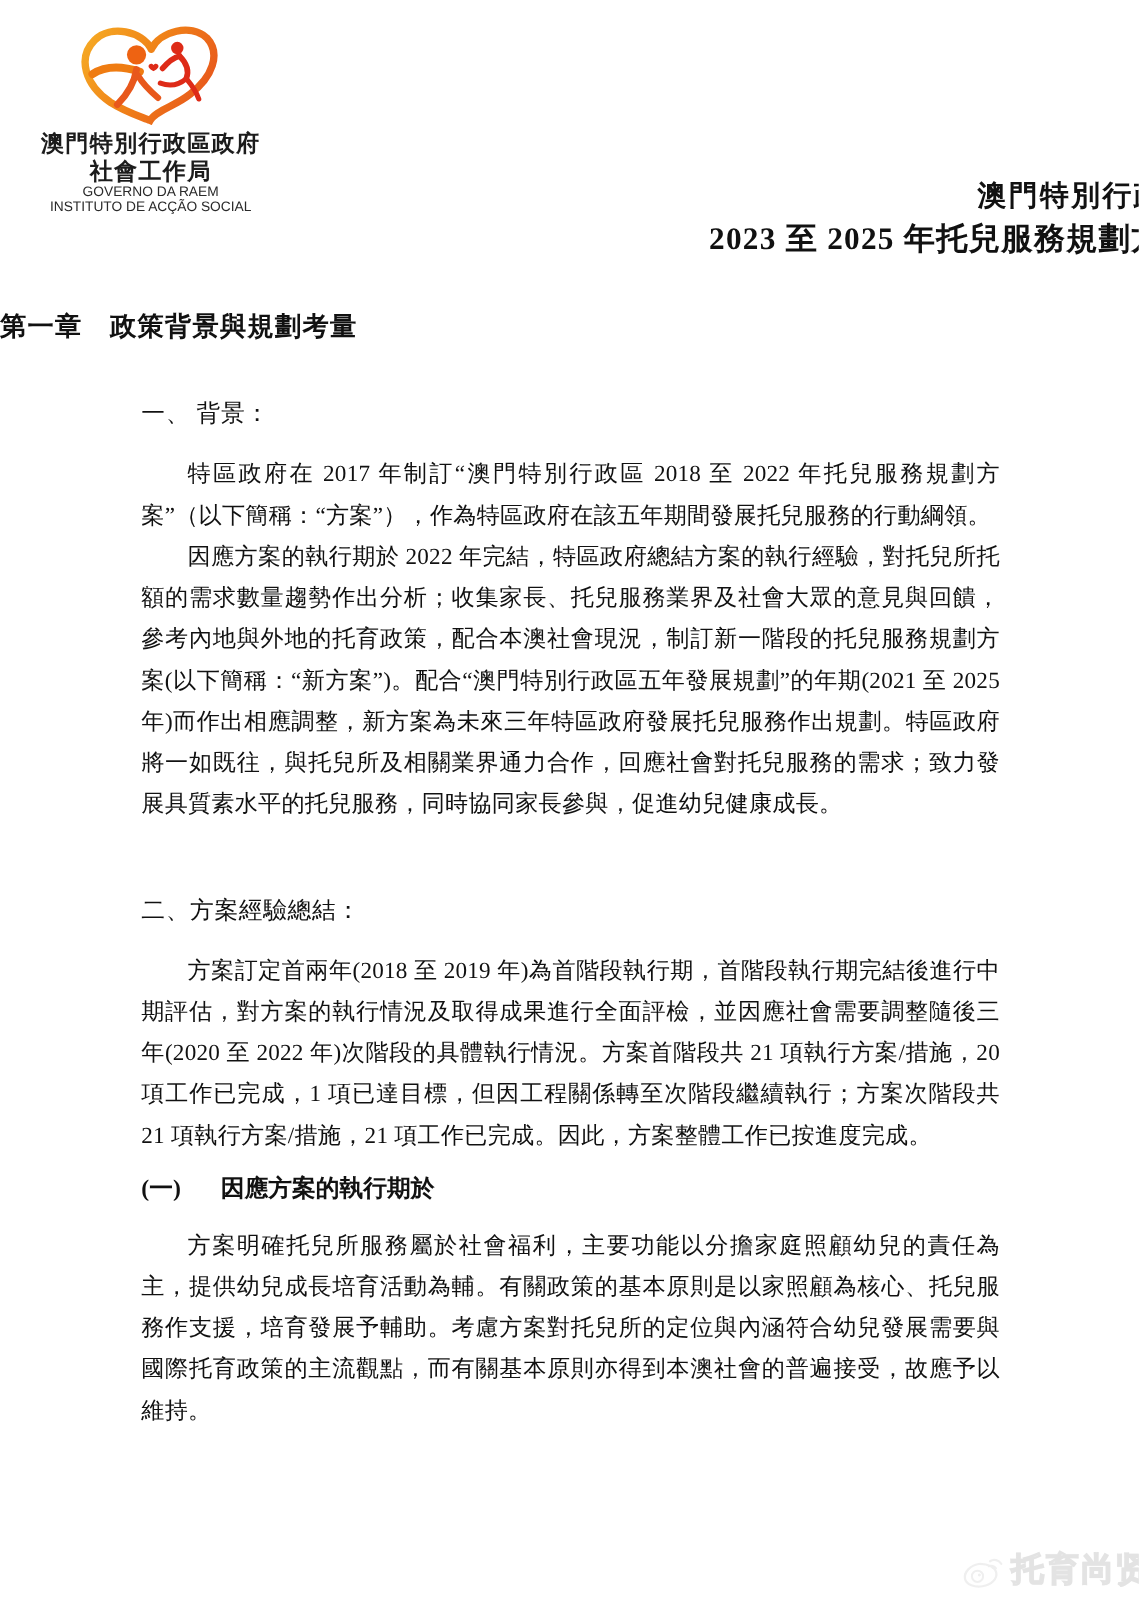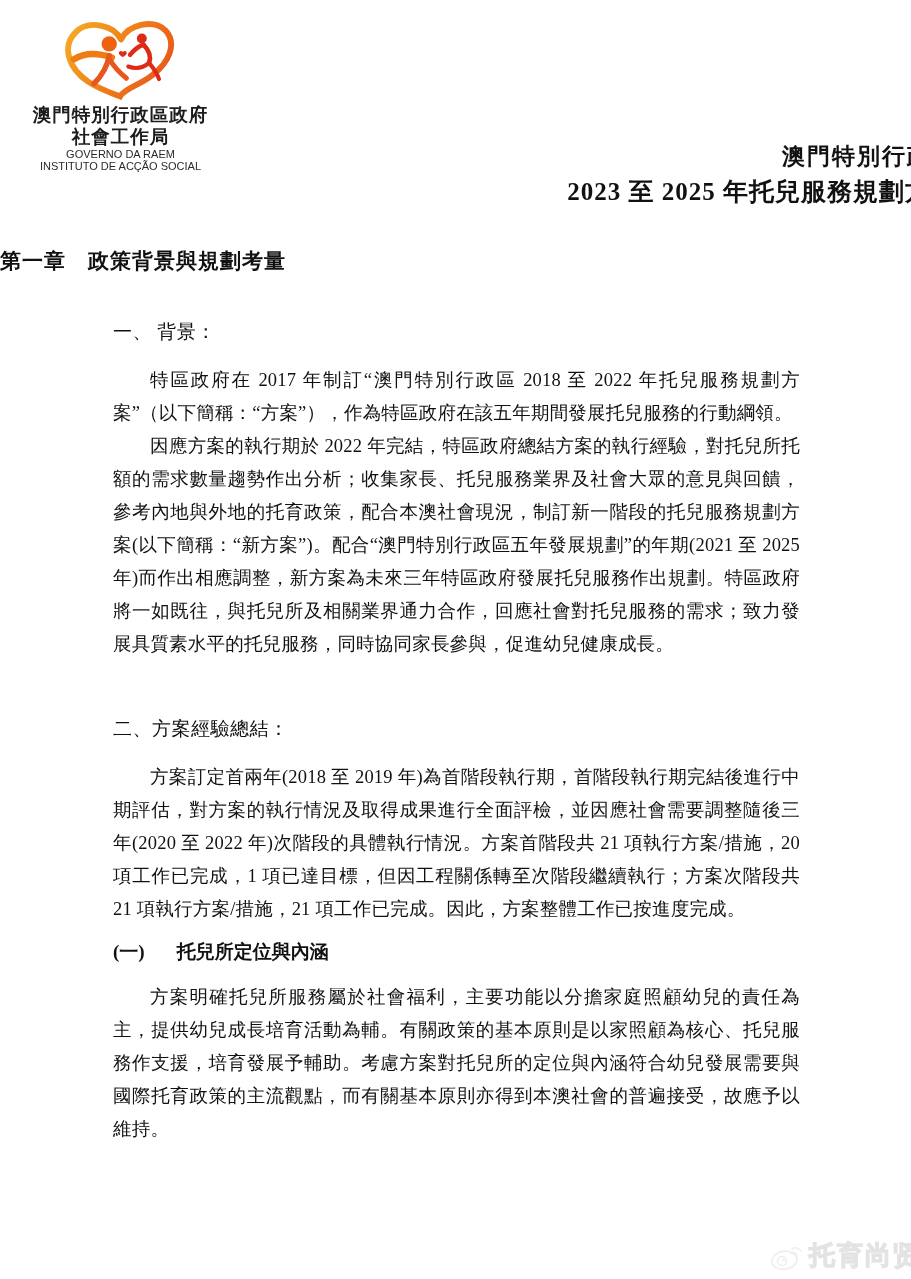--- a/index.html
+++ b/index.html
@@ -192,21 +192,21 @@
 
     <div class="section-heading">一、 背景：</div>
     <p>特區政府在 2017 年制訂“澳門特別行政區 2018 至 2022 年托兒服務規劃方案”（以下簡稱：“方案”），作為特區政府在該五年期間發展托兒服務的行動綱領。</p>
     <p>因應方案的執行期於 2022 年完結，特區政府總結方案的執行經驗，對托兒所托額的需求數量趨勢作出分析；收集家長、托兒服務業界及社會大眾的意見與回饋，參考內地與外地的托育政策，配合本澳社會現況，制訂新一階段的托兒服務規劃方案(以下簡稱：“新方案”)。配合“澳門特別行政區五年發展規劃”的年期(2021 至 2025 年)而作出相應調整，新方案為未來三年特區政府發展托兒服務作出規劃。特區政府將一如既往，與托兒所及相關業界通力合作，回應社會對托兒服務的需求；致力發展具質素水平的托兒服務，同時協同家長參與，促進幼兒健康成長。</p>
 
     <div class="section-heading second">二、方案經驗總結：</div>
     <p>方案訂定首兩年(2018 至 2019 年)為首階段執行期，首階段執行期完結後進行中期評估，對方案的執行情況及取得成果進行全面評檢，並因應社會需要調整隨後三年(2020 至 2022 年)次階段的具體執行情況。方案首階段共 21 項執行方案/措施，20 項工作已完成，1 項已達目標，但因工程關係轉至次階段繼續執行；方案次階段共 21 項執行方案/措施，21 項工作已完成。因此，方案整體工作已按進度完成。</p>
 
     <div class="sub-heading">
       <span class="sub-label">(一)</span>
-      <span class="sub-title">托兒所定位與內涵</span>
+      <span class="sub-title">因應方案的執行期於</span>
     </div>
     <p>方案明確托兒所服務屬於社會福利，主要功能以分擔家庭照顧幼兒的責任為主，提供幼兒成長培育活動為輔。有關政策的基本原則是以家照顧為核心、托兒服務作支援，培育發展予輔助。考慮方案對托兒所的定位與內涵符合幼兒發展需要與國際托育政策的主流觀點，而有關基本原則亦得到本澳社會的普遍接受，故應予以維持。</p>
 
   </div>
 
   <div class="watermark">
     <svg class="watermark-icon" viewBox="0 0 34 30" xmlns="http://www.w3.org/2000/svg">
       <path d="M14 10 C6 11 1 17 2 22 C3 27 10 29 16 28 C23 27 28 22 27 17 C26 13 21 10 14 10 Z" fill="none" stroke="#e2e2e2" stroke-width="1.8"></path>
       <circle cx="12" cy="20" r="4.5" fill="none" stroke="#e2e2e2" stroke-width="1.6"></circle>
       <circle cx="13.5" cy="19" r="1.2" fill="#e2e2e2"></circle>

